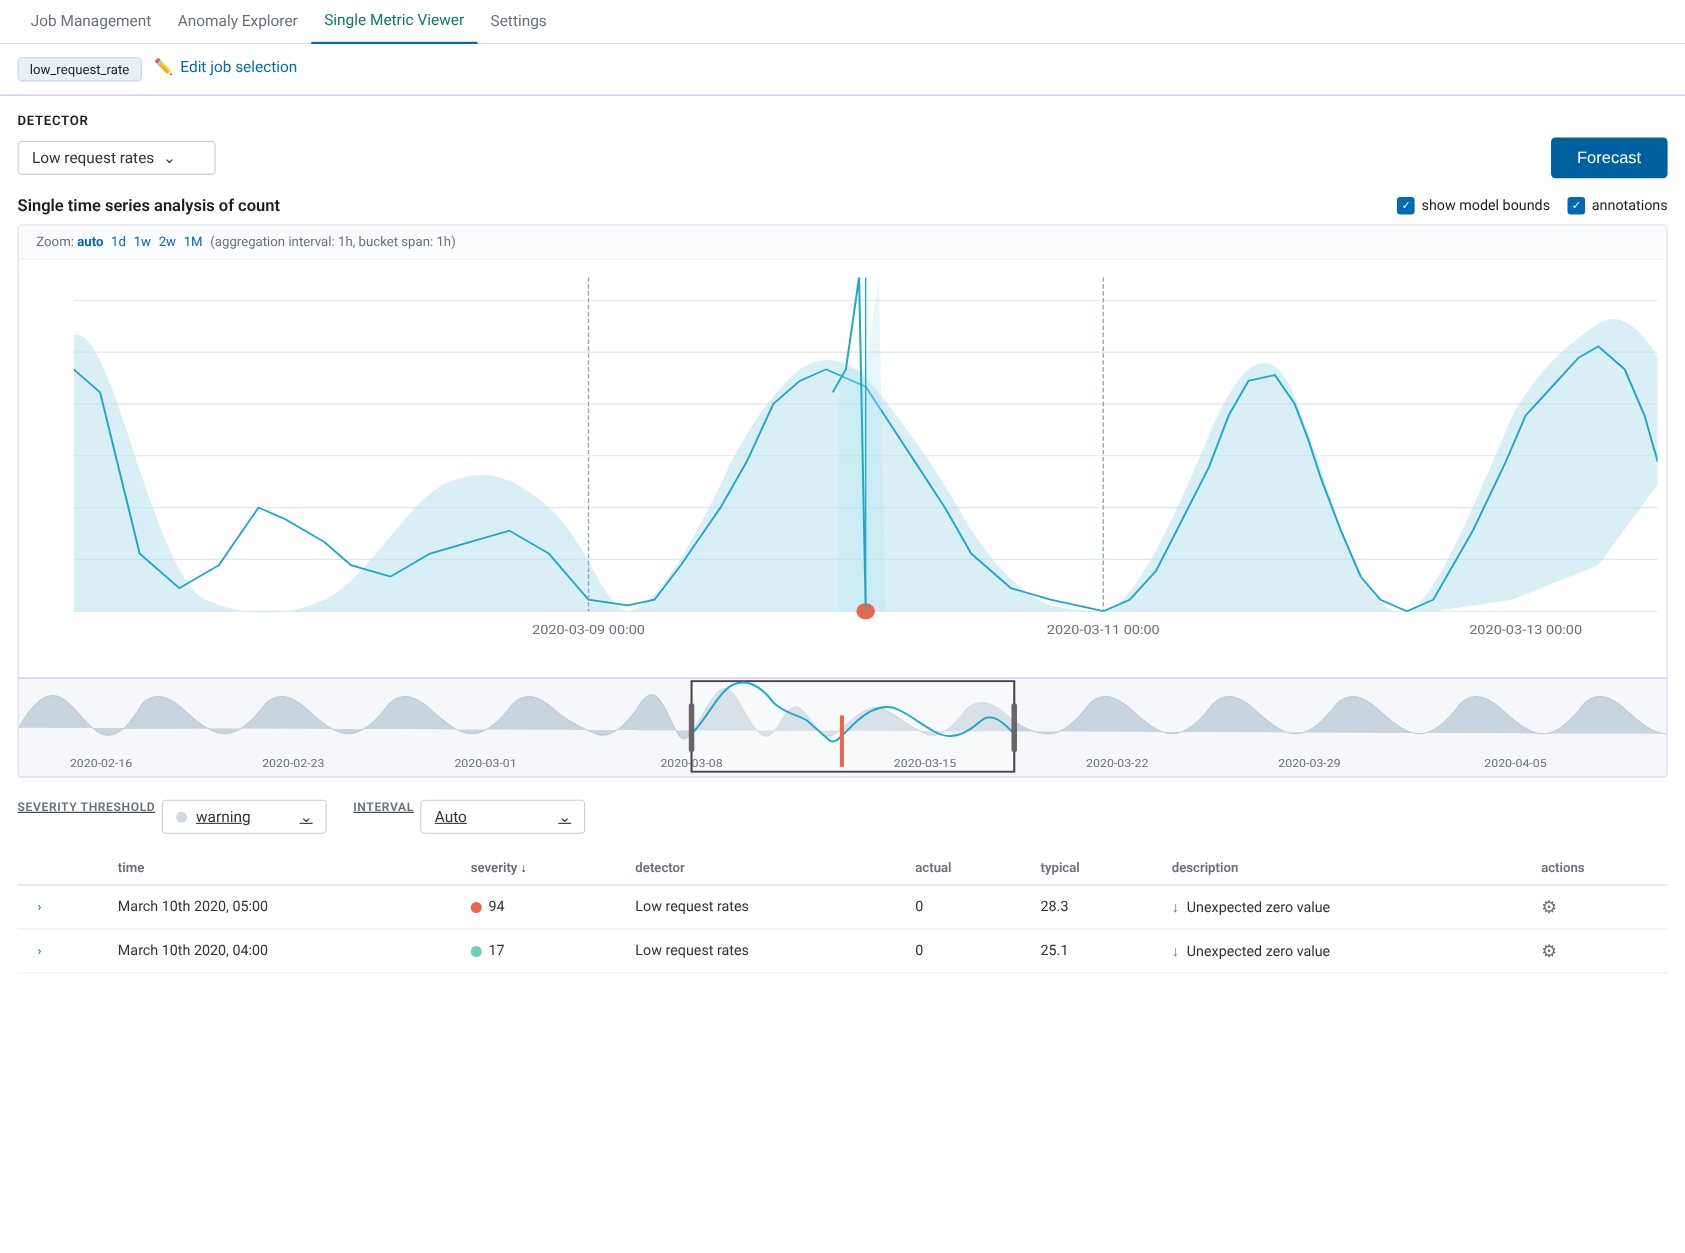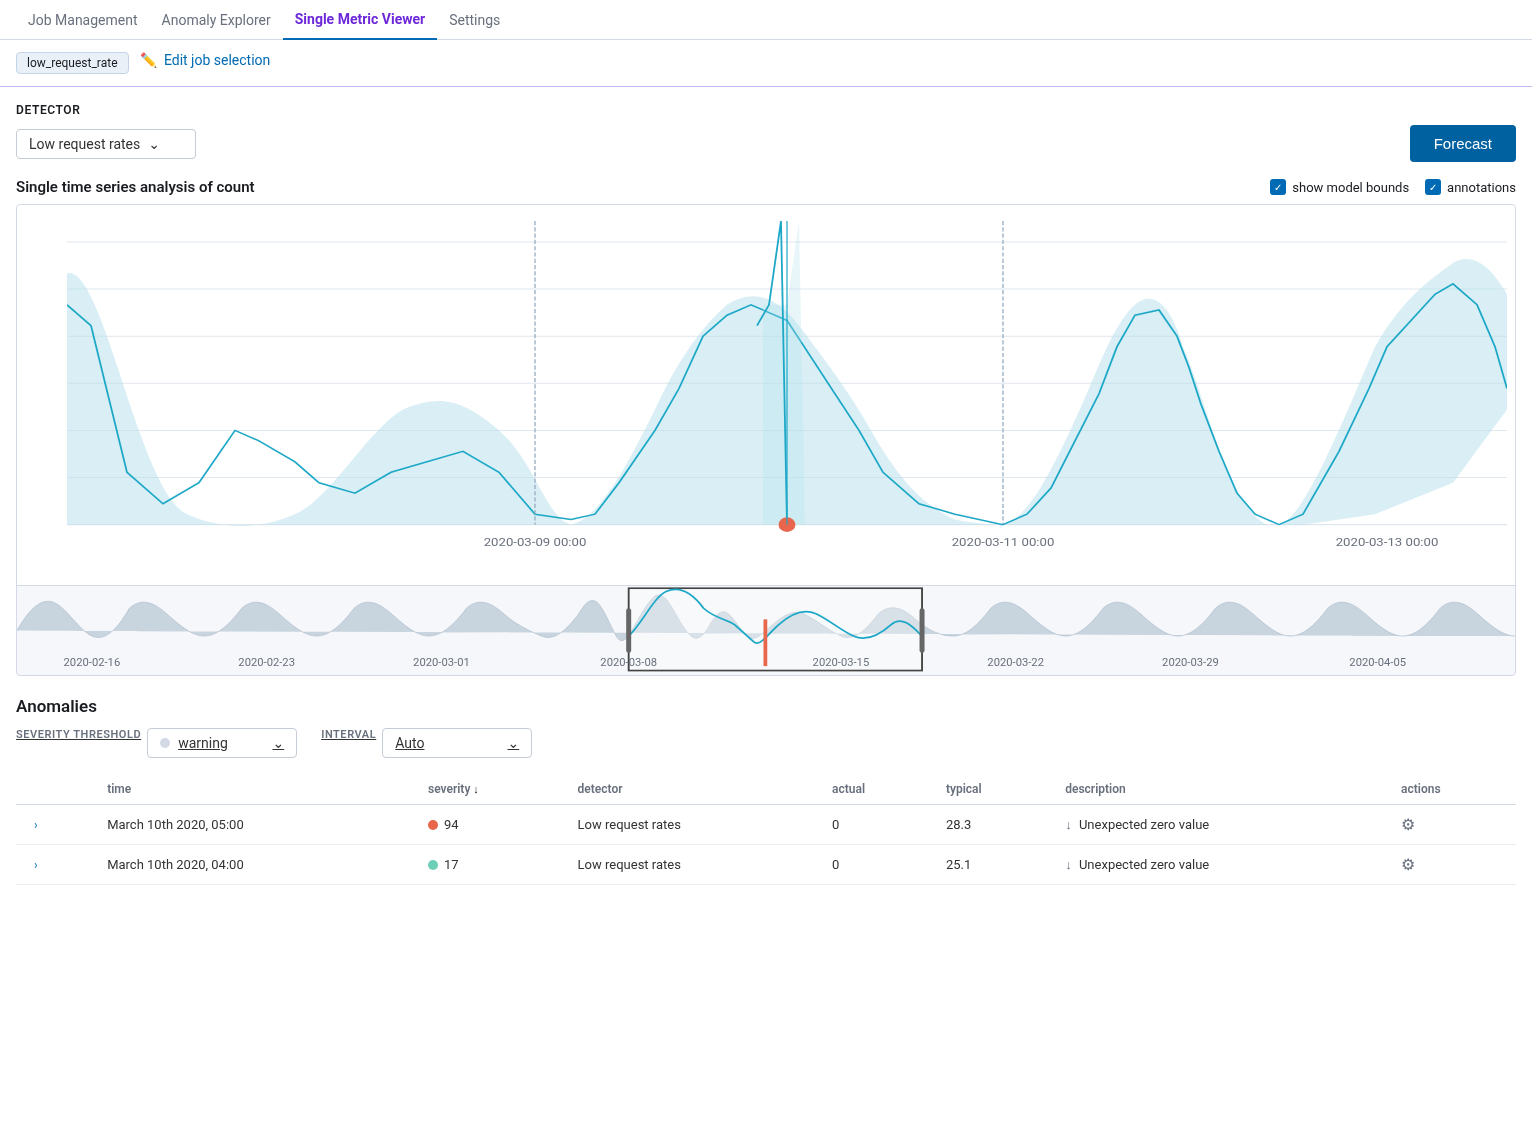--- a/index.html
+++ b/index.html
@@ -1,21 +1,21 @@
 <!DOCTYPE html>
 <html><head>
   <meta charset="utf-8">
   <style>
     * { box-sizing: border-box; margin: 0; padding: 0; }
     body { font-family: -apple-system, BlinkMacSystemFont, 'Segoe UI', Roboto, sans-serif; font-size: 13px; color: #333; background: #fff; }
     
     
     .top-nav { display: flex; align-items: center; padding: 0 16px; border-bottom: 1px solid #d3dae6; height: 40px; background: #fff; }
     .nav-item { padding: 0 12px; height: 40px; display: flex; align-items: center; cursor: pointer; font-size: 14px; color: #69707d; text-decoration: none; }
-    .nav-item.active { color: #6d28d9; border-bottom: 2px solid #006bb4; font-weight: 700; }
+    .nav-item.active { color: #0f766e; border-bottom: 2px solid #006bb4; font-weight: 400; }
     
     
     .job-bar { display: flex; align-items: flex-start; padding: 12px 16px; gap: 12px; border-bottom: 1px solid #c4b5fd; }
     .job-badge { background: #e9f0f7; border: 1px solid #c5d4e8; padding: 3px 10px; border-radius: 4px; font-size: 12px; color: #1a1c21; }
     .edit-job { display: flex; align-items: center; gap: 6px; color: #006bb4; cursor: pointer; font-size: 14px; text-decoration: none; }
     .edit-icon { font-size: 14px; }
     
     
     .main { padding: 16px; }
     
@@ -105,20 +105,29 @@
         <span>show model bounds</span>
       </label>
       <label class="checkbox-label">
         <div class="checkbox-checked">✓</div>
         <span>annotations</span>
       </label>
     </div>
   </div>
 
   <div class="chart-container">
+    <div class="chart-zoom-bar">
+      <span>Zoom:</span>
+      <a class="zoom-link zoom-active"> auto</a>
+      <a class="zoom-link">1d</a>
+      <a class="zoom-link">1w</a>
+      <a class="zoom-link">2w</a>
+      <a class="zoom-link">1M</a>
+      <span>(aggregation interval: 1h, bucket span: 1h)</span>
+    </div>
 
     <div class="chart-area">
       <svg class="chart-svg" viewBox="0 0 1200 340" preserveAspectRatio="none">
 
         <line x1="0" y1="290" x2="1200" y2="290" stroke="#e0e6ed" stroke-width="1"></line>
         <line x1="0" y1="245" x2="1200" y2="245" stroke="#e0e6ed" stroke-width="1"></line>
         <line x1="0" y1="200" x2="1200" y2="200" stroke="#e0e6ed" stroke-width="1"></line>
         <line x1="0" y1="155" x2="1200" y2="155" stroke="#e0e6ed" stroke-width="1"></line>
         <line x1="0" y1="110" x2="1200" y2="110" stroke="#e0e6ed" stroke-width="1"></line>
         <line x1="0" y1="65" x2="1200" y2="65" stroke="#e0e6ed" stroke-width="1"></line>
@@ -188,21 +197,20 @@
         <text x="940" y="72" text-anchor="middle" font-size="9" fill="#69707d">2020-03-29</text>
         <text x="1090" y="72" text-anchor="middle" font-size="9" fill="#69707d">2020-04-05</text>
 
         <rect x="488" y="20" width="4" height="40" fill="#666" rx="2"></rect>
         <rect x="723" y="20" width="4" height="40" fill="#666" rx="2"></rect>
       </svg>
     </div>
   </div>
 
   <div class="anomalies-section">
-    <div class="anomalies-title">Anomalies</div>
 
     <div class="filters-row">
       <div class="filter-group">
         <span class="filter-label">Severity threshold</span>
         <div class="filter-select">
           <span class="severity-dot"></span>
           <span>warning</span>
           <span style="margin-left:auto;">⌄</span>
         </div>
       </div>

